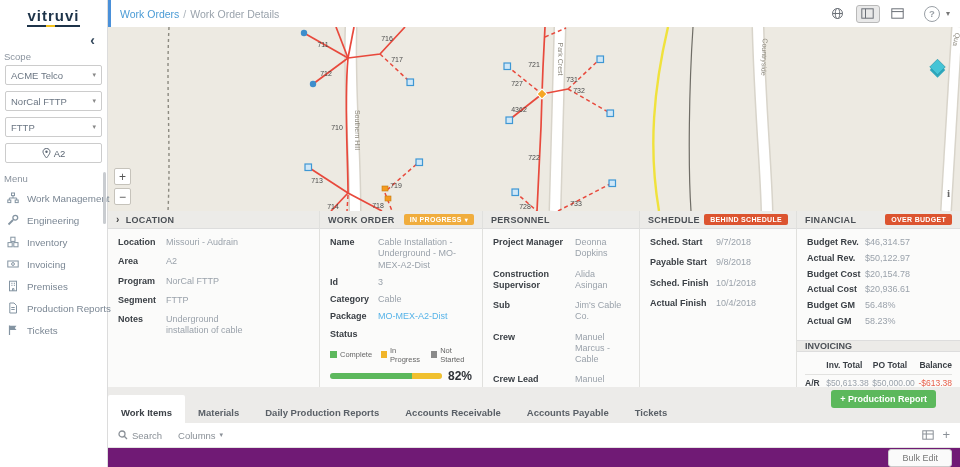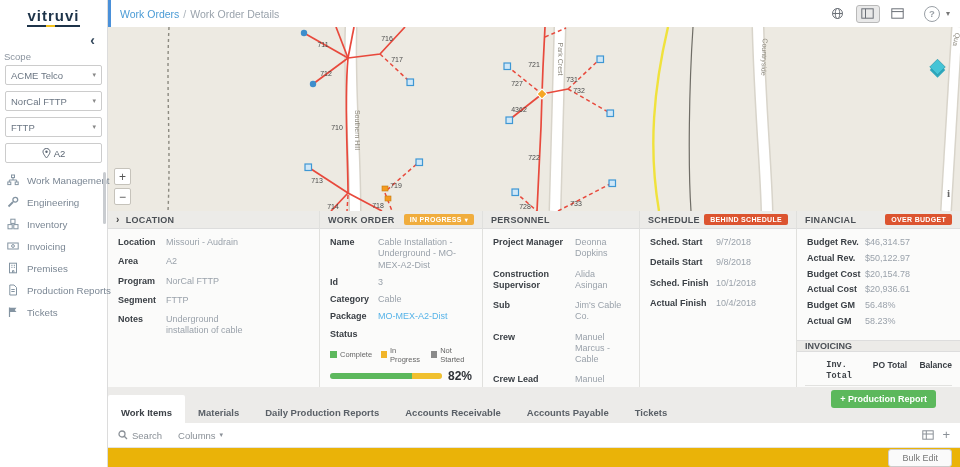--- a/index.html
+++ b/index.html
@@ -81,38 +81,38 @@
   .prog-track { flex:1; height:6px; border-radius:3px; background:#ddd; overflow:hidden; display:flex; }
   .prog-complete { height:6px; background:#5cb85c; }
   .prog-inprogress { height:6px; background:#f0c02e; }
   .prog-pct { font-size:12px; font-weight:bold; color:#2f3338; }
   .inv-hd { height:18px; background:#ecebe8; border-top:1px solid #ddd; border-bottom:1px solid #ddd;
     display:flex; align-items:center; padding:0 8px; font-size:9px; font-weight:bold; color:#4a4f55; margin-top:6px; }
   .inv-table { padding:5px 8px 0 8px; }
   .inv-row { display:flex; font-size:8.5px; line-height:1.3; padding:3px 0; }
   .inv-row.hd { font-weight:bold; color:#3b4046; border-bottom:1px solid #e2e2e0; }
   .inv-c0 { width:22px; font-weight:bold; color:#3b4046; }
-  .inv-c1 { width:48px; color:#9aa2ab;font-family:Liberation Mono, monospace; } .inv-row.hd .inv-c1 { color:#3b4046; }
+  .inv-c1 { width:48px; color:#9aa2ab; } .inv-row.hd .inv-c1 { color:#3b4046; }
   .inv-c2 { width:48px; color:#9aa2ab; } .inv-row.hd .inv-c2 { color:#3b4046; }
   .inv-c3 { flex:1; color:#9aa2ab; } .inv-row.hd .inv-c3 { color:#3b4046; }
   .bal-neg { color:#e8604c; } .bal-pos { color:#84c341; }
 
   
   .strip { position:absolute; left:108px; top:387px; width:852px; height:36px; background:#ecebe9; }
   .prod-btn { position:absolute; top:3px; right:24px; background:#5cb85c; color:#fff; font-size:9px; font-weight:bold;
     border:none; border-radius:3px; padding:4px 9px; cursor:pointer; }
   .tabs { position:absolute; left:0; bottom:0; display:flex; }
   .tab { padding:12px 13px 5px 13px; font-size:9.5px; font-weight:bold; color:#5a6067; cursor:pointer; white-space:nowrap; }
   .tab.active { background:#fff; color:#3b4046; border-radius:2px 2px 0 0; }
   .toolbar { position:absolute; left:108px; top:423px; width:852px; height:24px; background:#fff;
     display:flex; align-items:center; padding:0 10px; }
   .tb-item { display:flex; align-items:center; gap:4px; font-size:9.5px; color:#8a9097; margin-right:16px; cursor:pointer; }
   .tb-right { margin-left:auto; display:flex; align-items:center; gap:8px; }
   .tb-plus { font-size:13px; color:#8a9097; cursor:pointer; line-height:10px; }
-  .gfoot { position:absolute; left:108px; top:447px; width:852px; height:20px; background:#eab308; border-top:1px solid #e3e3e1;
+  .gfoot { position:absolute; left:108px; top:447px; width:852px; height:20px; background:#701a75; border-top:1px solid #e3e3e1;
     display:flex; align-items:center; justify-content:flex-end; padding-right:8px; }
   .bulk-btn { background:#fafafa; border:1px solid #ccc; border-radius:3px; color:#777;
     font-size:9px; padding:3px 13px; cursor:pointer; }
 </style>
 </head>
 <body>
 
 <div class="app">
 
   <div class="sidebar">
@@ -131,20 +131,21 @@
       <span>FTTP</span>
       <span class="caret">▾</span>
     </div>
     <div class="loc-chip">
       <svg width="9" height="11" viewBox="0 0 9 11">
           <path d="M4.5 0.5 C6.7 0.5 8 2 8 3.8 C8 6 4.5 10 4.5 10 C4.5 10 1 6 1 3.8 C1 2 2.3 0.5 4.5 0.5 Z" fill="none" stroke="#5a6572" stroke-width="1"></path>
           <circle cx="4.5" cy="3.8" r="1.2" fill="#5a6572"></circle>
         </svg>
       <span>A2</span>
     </div>
+    <div class="menu-label">Menu</div>
 
     <div class="menu-item">
       <svg width="12" height="12" viewBox="0 0 12 12" fill="none" stroke="#8494a2" stroke-width="1">
           <rect x="4.5" y="1" width="3" height="2.6"></rect>
           <rect x="0.8" y="8" width="3" height="2.6"></rect>
           <rect x="8.2" y="8" width="3" height="2.6"></rect>
           <path d="M6 3.6 V6 M2.3 8 V6 H9.7 V8"></path>
         </svg>
       <span class="mi-label">Work Management</span>
     </div>
@@ -447,21 +448,21 @@
       <div class="phd">
         <span>SCHEDULE</span>
         <span class="badge badge-red"><span>BEHIND SCHEDULE</span></span>
       </div>
       <div class="pbd">
         <div class="frow">
             <span class="flbl">Sched. Start</span>
             <span class="fval">9/7/2018</span>
           </div>
         <div class="frow">
-            <span class="flbl">Details Start</span>
+            <span class="flbl">Payable Start</span>
             <span class="fval">9/8/2018</span>
           </div>
         <div class="frow">
             <span class="flbl">Sched. Finish</span>
             <span class="fval">10/1/2018</span>
           </div>
         <div class="frow">
             <span class="flbl">Actual Finish</span>
             <span class="fval">10/4/2018</span>
           </div>

